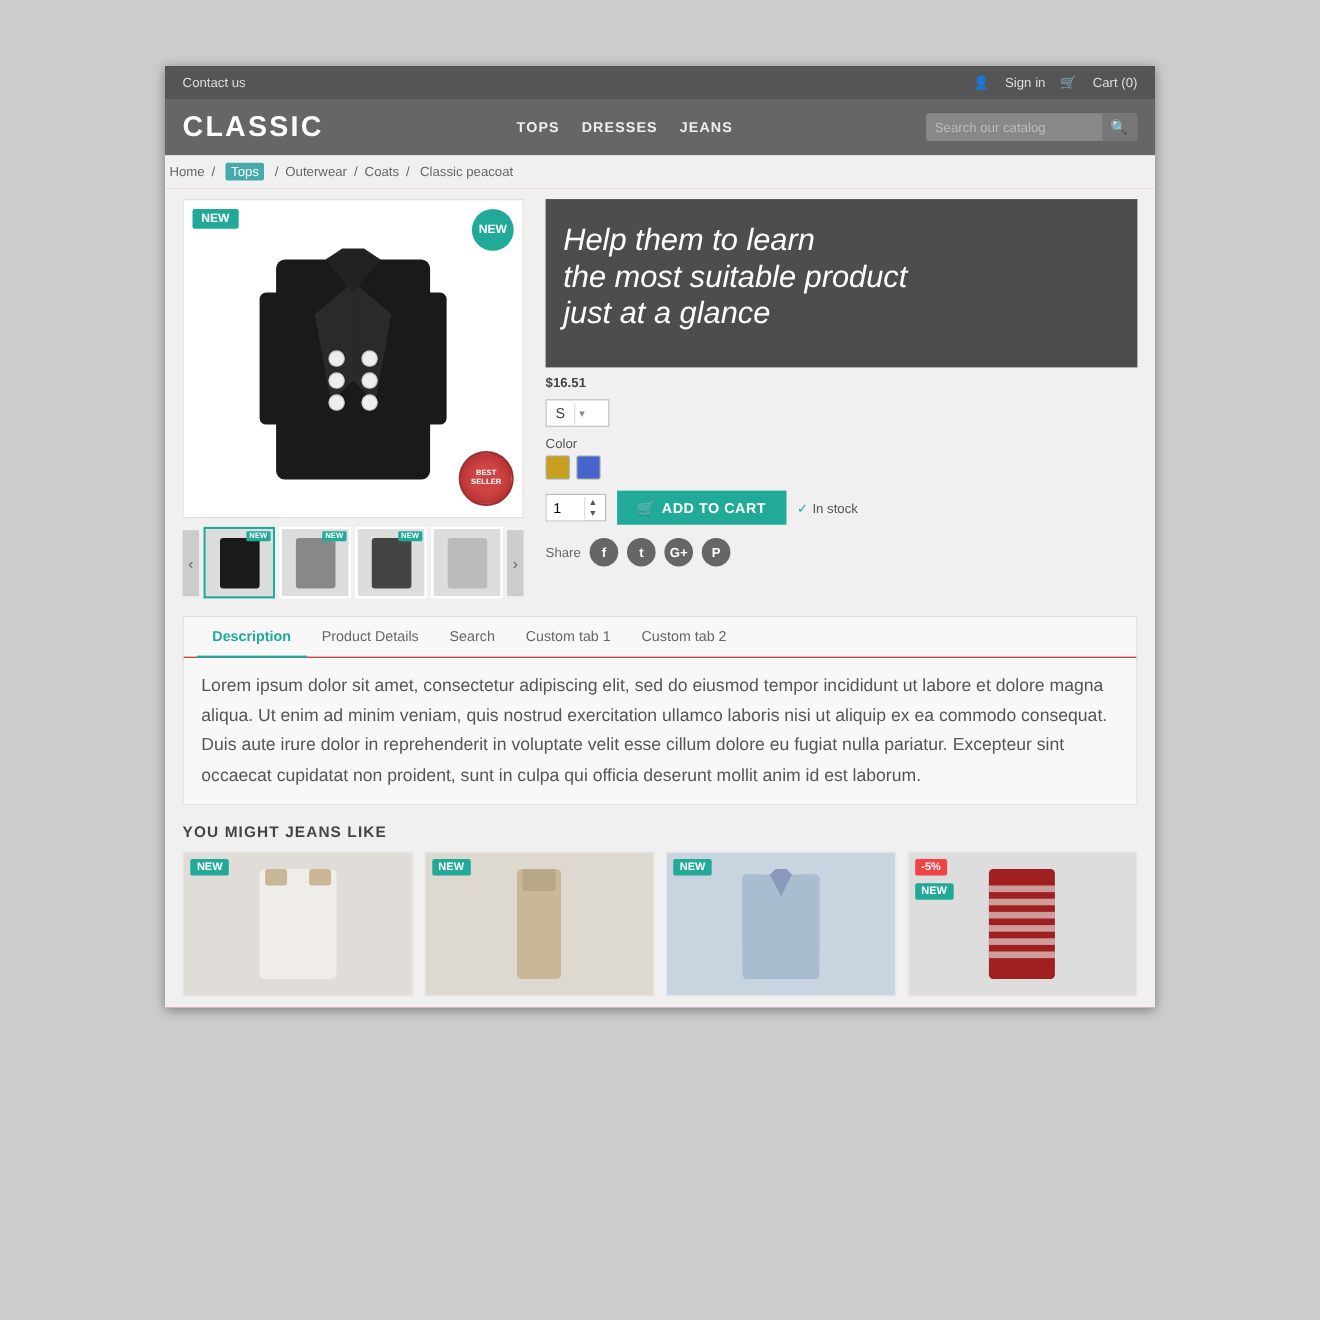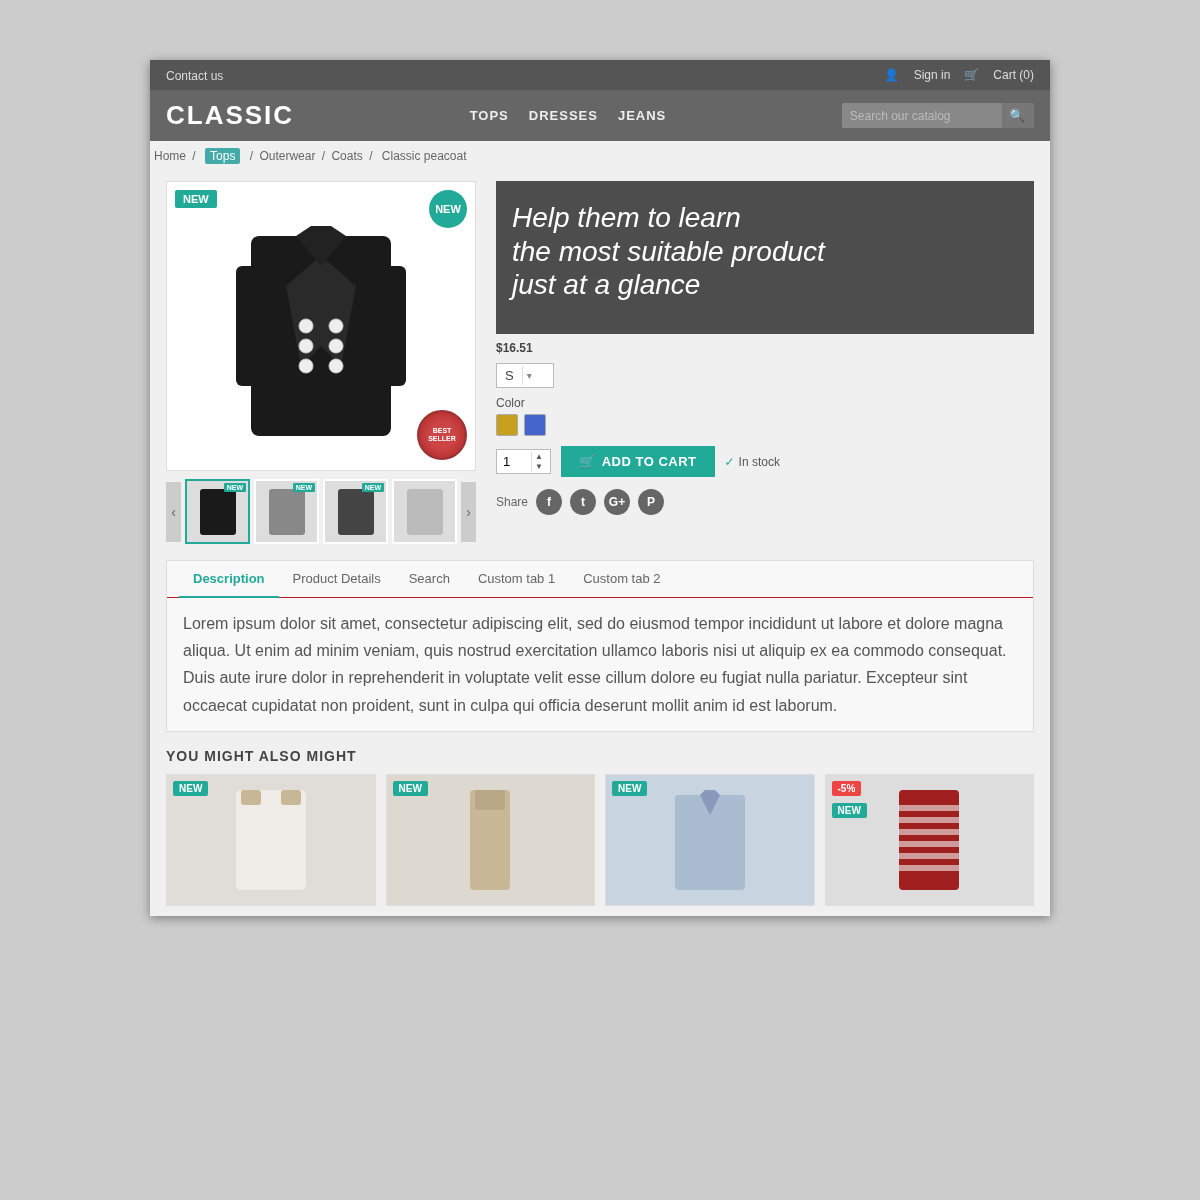--- a/index.html
+++ b/index.html
@@ -643,21 +643,21 @@
         <div class="tab-item">Search</div>
         <div class="tab-item">Custom tab 1</div>
         <div class="tab-item">Custom tab 2</div>
       </div>
       <div class="tabs-content">
         <p>Lorem ipsum dolor sit amet, consectetur adipiscing elit, sed do eiusmod tempor incididunt ut labore et dolore magna aliqua. Ut enim ad minim veniam, quis nostrud exercitation ullamco laboris nisi ut aliquip ex ea commodo consequat. Duis aute irure dolor in reprehenderit in voluptate velit esse cillum dolore eu fugiat nulla pariatur. Excepteur sint occaecat cupidatat non proident, sunt in culpa qui officia deserunt mollit anim id est laborum.</p>
       </div>
     </div>
 
     <div class="related-section">
-      <div class="related-title">YOU MIGHT ALSO MIGHT</div>
+      <div class="related-title">YOU MIGHT JEANS LIKE</div>
       <div class="related-grid">
 
         <div class="related-card">
           <span class="card-badge">NEW</span>
           <div class="related-card-img" style="background:#e0ddd8;">
             <svg width="80" height="110" viewBox="0 0 80 110">
               <rect x="5" y="5" width="70" height="100" rx="5" fill="#f0ede8"></rect>
               <rect x="10" y="5" width="20" height="15" rx="3" fill="#c8b898"></rect>
               <rect x="50" y="5" width="20" height="15" rx="3" fill="#c8b898"></rect>
             </svg>

